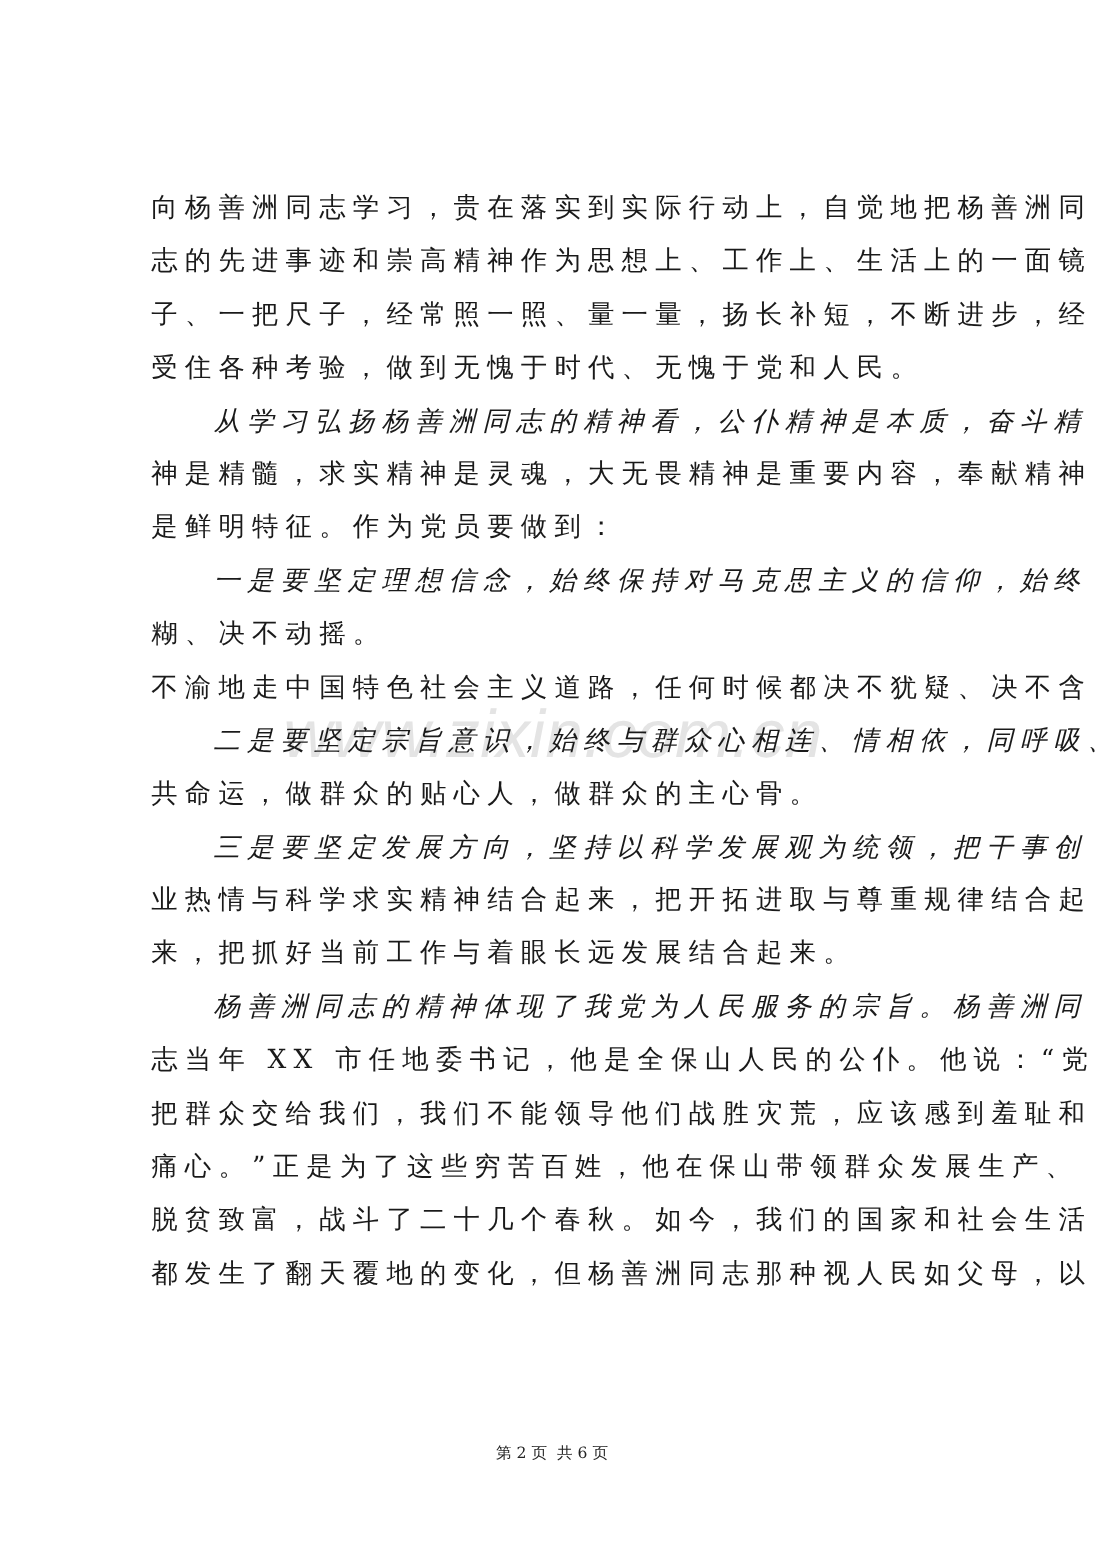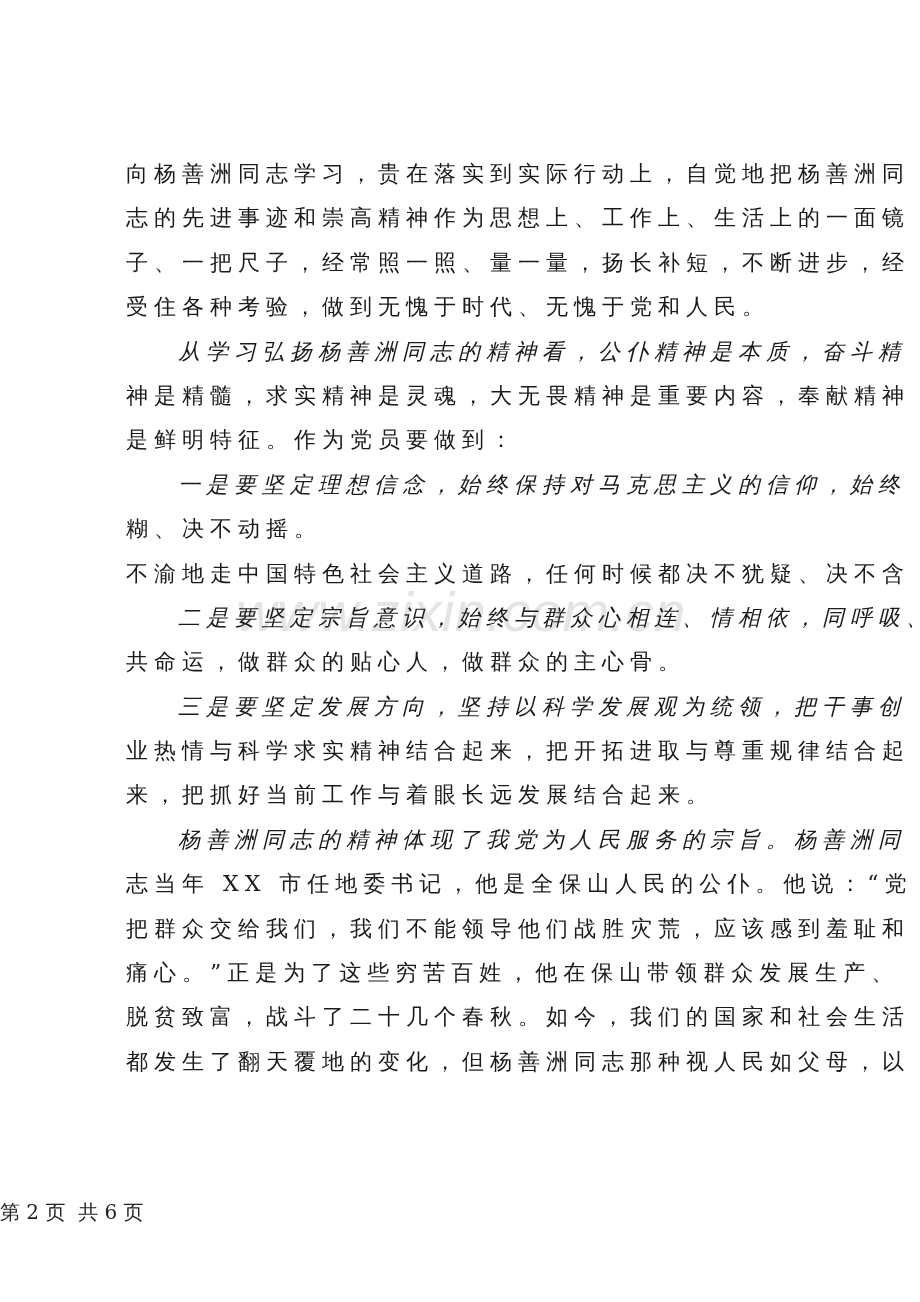--- a/index.html
+++ b/index.html
@@ -55,22 +55,22 @@
     }
     .line.indent {
       padding-left: 52px;
       font-style: italic;
     }
     .footer {
       position: absolute;
       left: 0;
       top: 1200px;
       width: 920px;
-      text-align: left;
-      font-size: 20px;
+      text-align: center;
+      font-size: 13px;
       line-height: 24px;
       color: #222;
       z-index: 1;
     }
     .footer span {
       display: inline-block;
     }
   </style>
 </head>
 <body>

